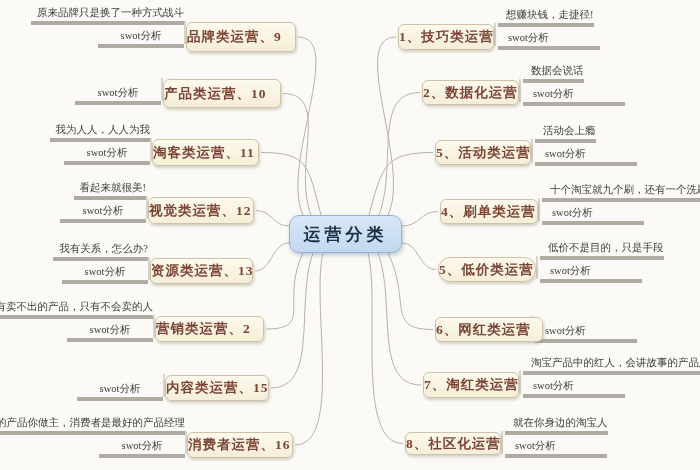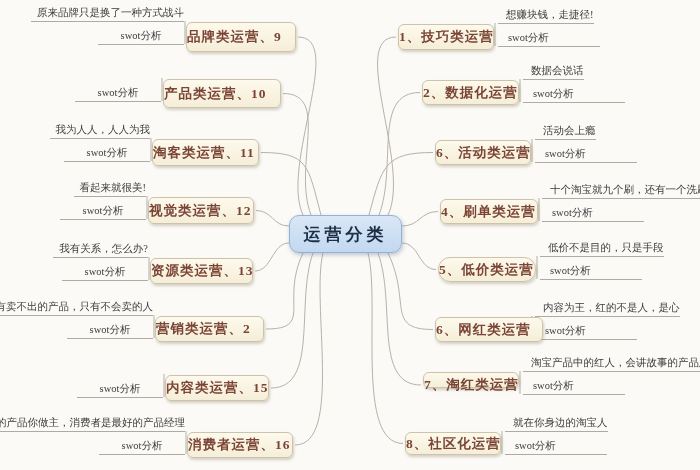--- a/index.html
+++ b/index.html
@@ -26,21 +26,21 @@
     border:1px solid #93b2d6; border-radius:10px;
     box-shadow:1px 2px 4px rgba(110,130,160,.45);
     font-family:"Liberation Serif","DejaVu Serif",serif;
     font-size:17px; font-weight:bold; color:#1c2f45; letter-spacing:4px;
     white-space:nowrap;
   }
   .quote, .swot {
     position:absolute; height:16px; line-height:15px;
     font-family:"Liberation Serif","DejaVu Serif",serif;
     font-size:10.5px; color:#3b3b3b; white-space:nowrap;
-    border-bottom:1px solid #0f766e;
+    border-bottom:4px solid #0f766e;
   }
   .lquote { text-align:right; padding-left:6px; }
   .rquote { text-align:left; padding-left:8px; }
   .swot { width:86px; text-align:center; }
   .rswot { width:92px; text-align:left; padding-left:10px; }
 </style>
 </head>
 <body>
 
 <div class="stage" style="background: rgb(251, 250, 247);">
@@ -83,34 +83,33 @@
   <div class="quote rquote" style="left: 498px; top: 7px; border-bottom-color: rgb(176, 171, 162);">想赚块钱，走捷径!</div>
   <div class="swot rswot" style="left: 498px; top: 30px; border-bottom-color: rgb(176, 171, 162);">swot分析</div>
   <div class="topic" style="left:398px; top:24px; width:96px; height:26px; line-height:24px;">1、技巧类运营</div>
 
   <div class="quote rquote" style="left: 523px; top: 63px; border-bottom-color: rgb(176, 171, 162);">数据会说话</div>
   <div class="swot rswot" style="left: 523px; top: 86px; border-bottom-color: rgb(176, 171, 162);">swot分析</div>
   <div class="topic" style="left:422px; top:80px; width:97px; height:25px; line-height:23px;">2、数据化运营</div>
 
   <div class="quote rquote" style="left: 535px; top: 123px; border-bottom-color: rgb(176, 171, 162);">活动会上瘾</div>
   <div class="swot rswot" style="left: 535px; top: 146px; border-bottom-color: rgb(176, 171, 162);">swot分析</div>
-  <div class="topic" style="left:435px; top:140px; width:96px; height:25px; line-height:23px;">6、活动类运营</div>
+  <div class="topic" style="left:435px; top:140px; width:96px; height:25px; line-height:23px;">5、活动类运营</div>
 
   <div class="quote rquote" style="left: 542px; top: 182px; border-bottom-color: rgb(176, 171, 162);">十个淘宝就九个刷，还有一个洗刷刷</div>
   <div class="swot rswot" style="left: 542px; top: 205px; border-bottom-color: rgb(176, 171, 162);">swot分析</div>
   <div class="topic" style="left:440px; top:199px; width:98px; height:25px; line-height:23px;">4、刷单类运营</div>
 
   <div class="quote rquote" style="left: 540px; top: 240px; border-bottom-color: rgb(176, 171, 162);">低价不是目的，只是手段</div>
   <div class="swot rswot" style="left: 540px; top: 263px; border-bottom-color: rgb(176, 171, 162);">swot分析</div>
   <div class="topic" style="left:438px; top:257px; width:98px; height:25px; line-height:23px;border-radius:12px;">5、低价类运营</div>
 
-  <div class="quote rquote" style="left: 535px; top: 300px; border-bottom-color: rgb(176, 171, 162);">内容为王，红的不是人，是心</div>
   <div class="swot rswot" style="left: 535px; top: 323px; border-bottom-color: rgb(176, 171, 162);">swot分析</div>
   <div class="topic" style="left:435px; top:317px; width:108px; height:25px; line-height:23px;">6、网红类运营</div>
 
   <div class="quote rquote" style="left: 523px; top: 355px; border-bottom-color: rgb(176, 171, 162);">淘宝产品中的红人，会讲故事的产品及店铺</div>
   <div class="swot rswot" style="left: 523px; top: 378px; border-bottom-color: rgb(176, 171, 162);">swot分析</div>
-  <div class="topic" style="left:423px; top:372px; width:96px; height:16px; line-height:24px;">7、淘红类运营</div>
+  <div class="topic" style="left:423px; top:372px; width:96px; height:26px; line-height:24px;">7、淘红类运营</div>
 
   <div class="quote rquote" style="left: 505px; top: 415px; border-bottom-color: rgb(176, 171, 162);">就在你身边的淘宝人</div>
   <div class="swot rswot" style="left: 505px; top: 438px; border-bottom-color: rgb(176, 171, 162);">swot分析</div>
   <div class="topic" style="left:405px; top:432px; width:96px; height:23px; line-height:21px;">8、社区化运营</div>
 </div>
 
 </body></html>

